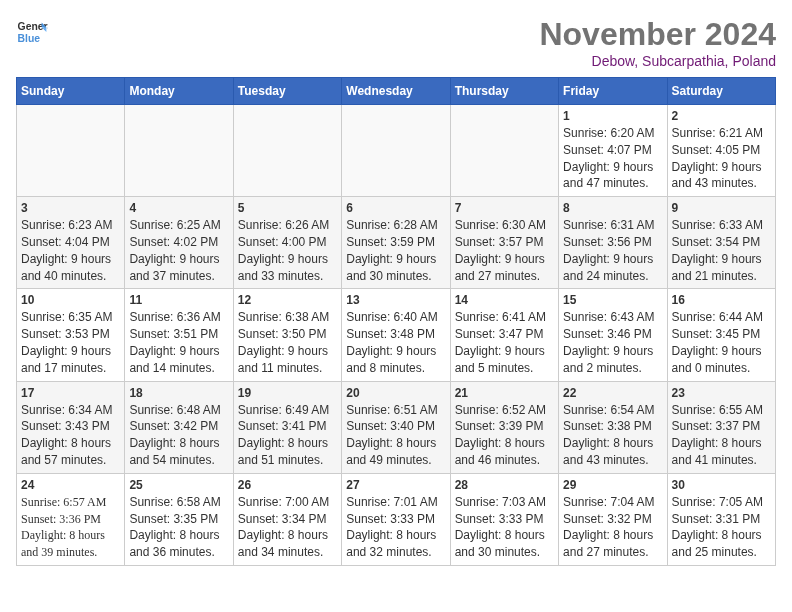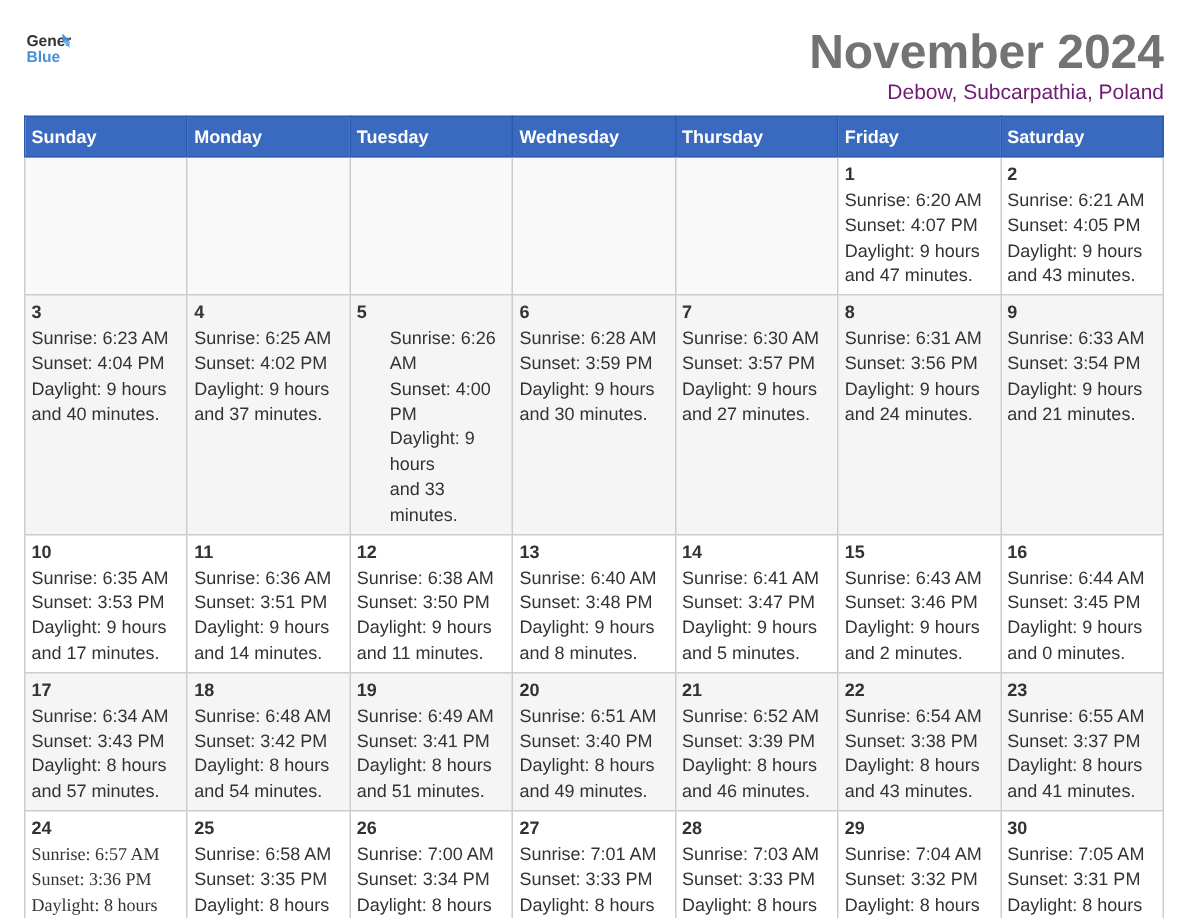--- a/index.html
+++ b/index.html
@@ -140,21 +140,21 @@
         </td>
         <td>
           <span class="day-num">4</span>
           <div class="day-detail" style="white-space: pre-line;">Sunrise: 6:25 AM
 Sunset: 4:02 PM
 Daylight: 9 hours
 and 37 minutes.</div>
         </td>
         <td>
           <span class="day-num">5</span>
-          <div class="day-detail" style="white-space: pre-line; margin-left: 22px;">Sunrise: 6:26 AM
+          <div class="day-detail" style="white-space: pre-line;">Sunrise: 6:26 AM
 Sunset: 4:00 PM
 Daylight: 9 hours
 and 33 minutes.</div>
         </td>
         <td>
           <span class="day-num">6</span>
           <div class="day-detail" style="white-space: pre-line;">Sunrise: 6:28 AM
 Sunset: 3:59 PM
 Daylight: 9 hours
 and 30 minutes.</div>

